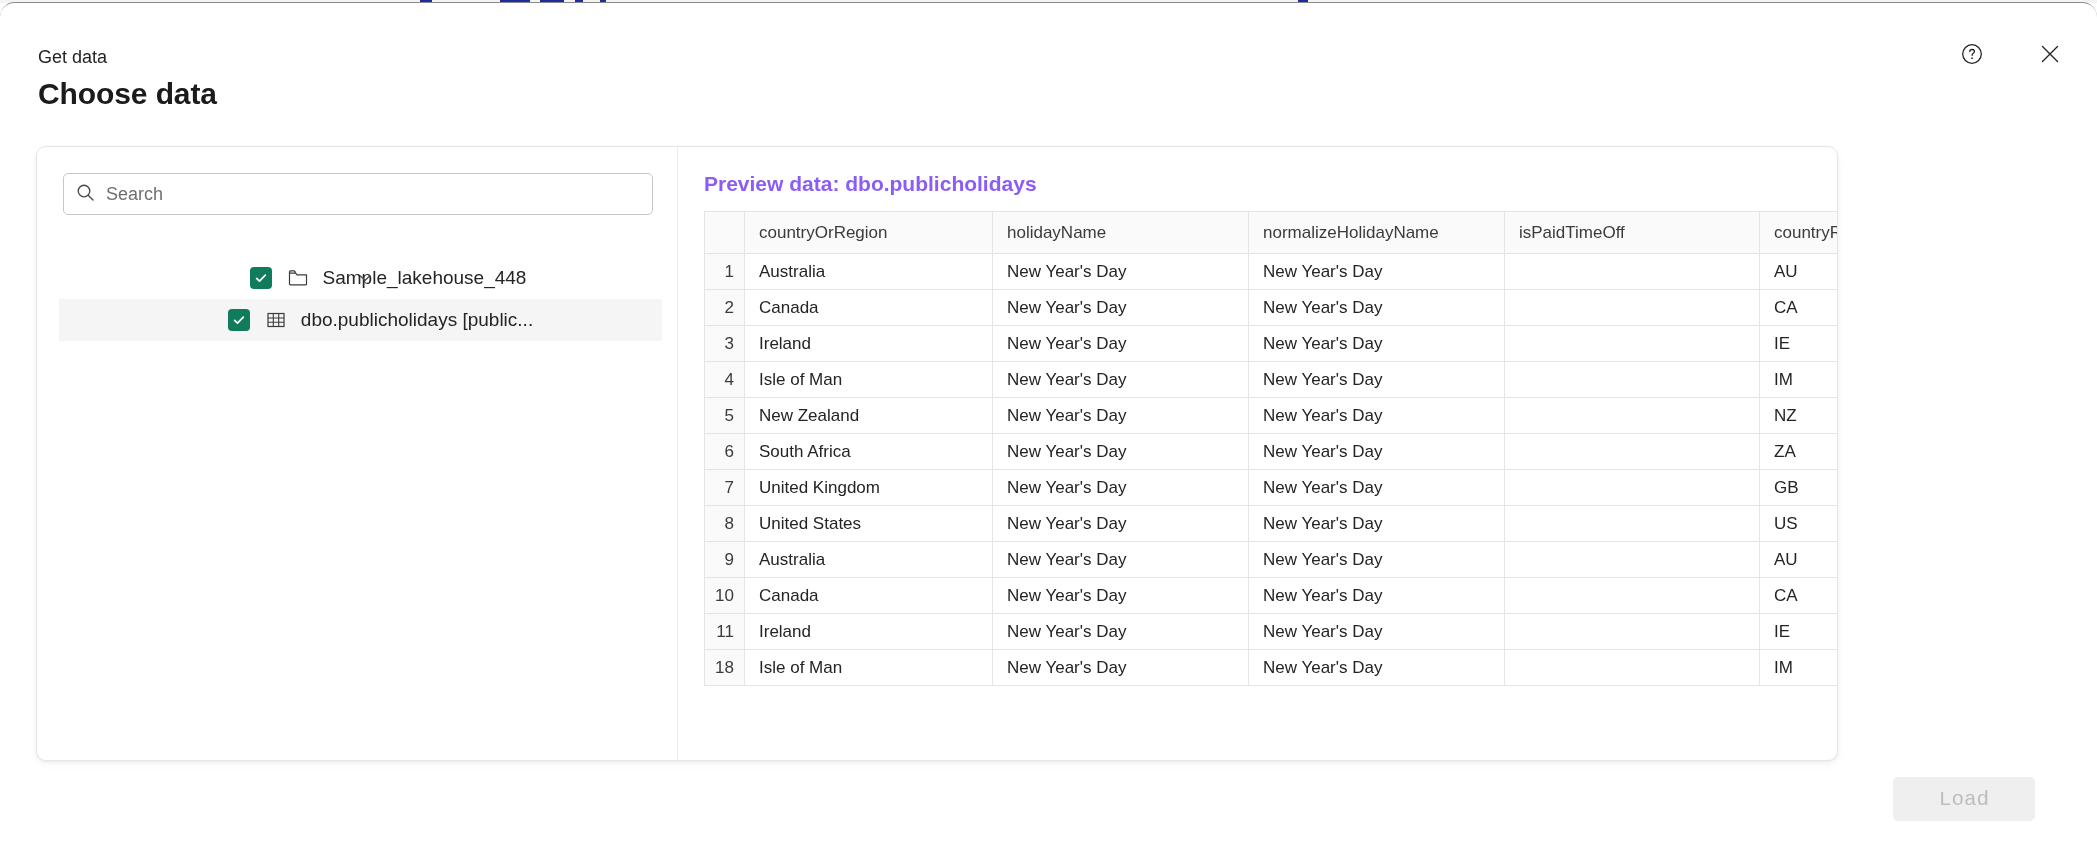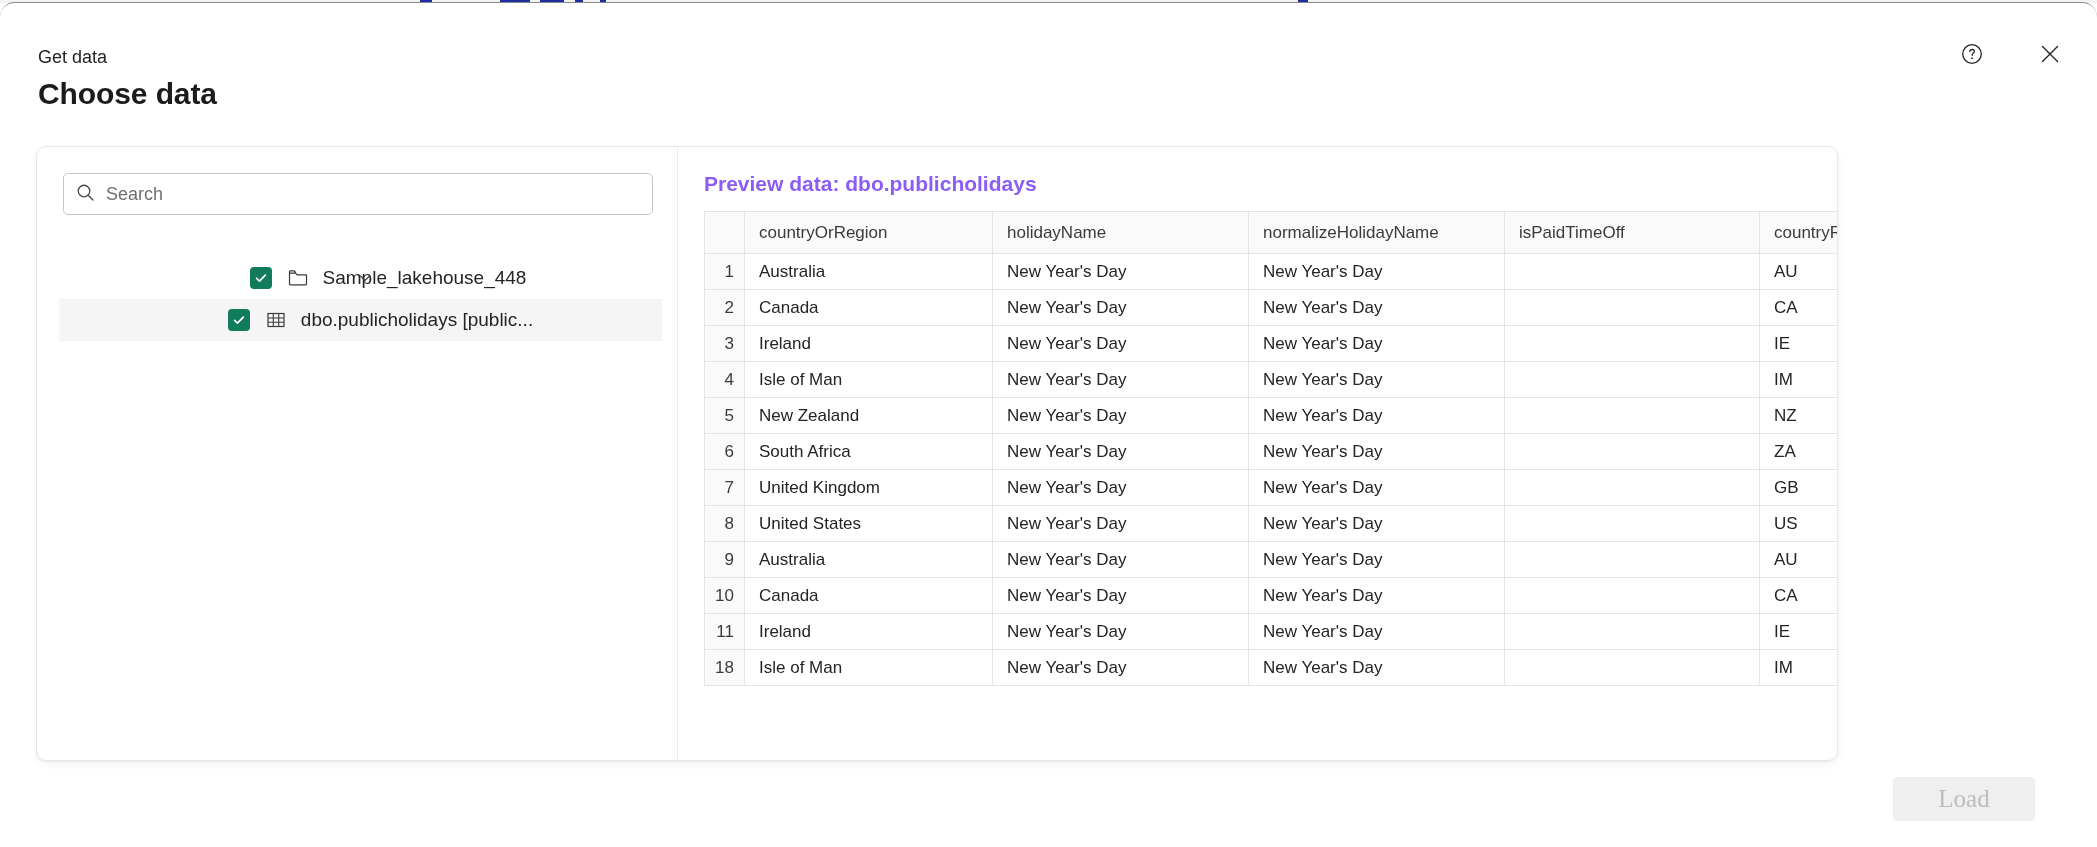--- a/index.html
+++ b/index.html
@@ -271,22 +271,22 @@
     padding-top: 16px;
     box-sizing: border-box;
   }
   .load-button {
     min-width: 142px;
     height: 44px;
     border: none;
     border-radius: 5px;
     background: #efefef;
     color: #bdbdbd;
-    font-family: Liberation Serif, serif;
-    font-size: 25px;
+    font-family: Liberation Mono, monospace;
+    font-size: 21px;
     cursor: default;
   }
 </style>
 </head>
 <body>
 
 <div class="bg-sliver">
   <div class="blue-bit" style="left:420px;width:12px;"></div>
   <div class="blue-bit" style="left:500px;width:30px;"></div>
   <div class="blue-bit" style="left:540px;width:24px;"></div>

